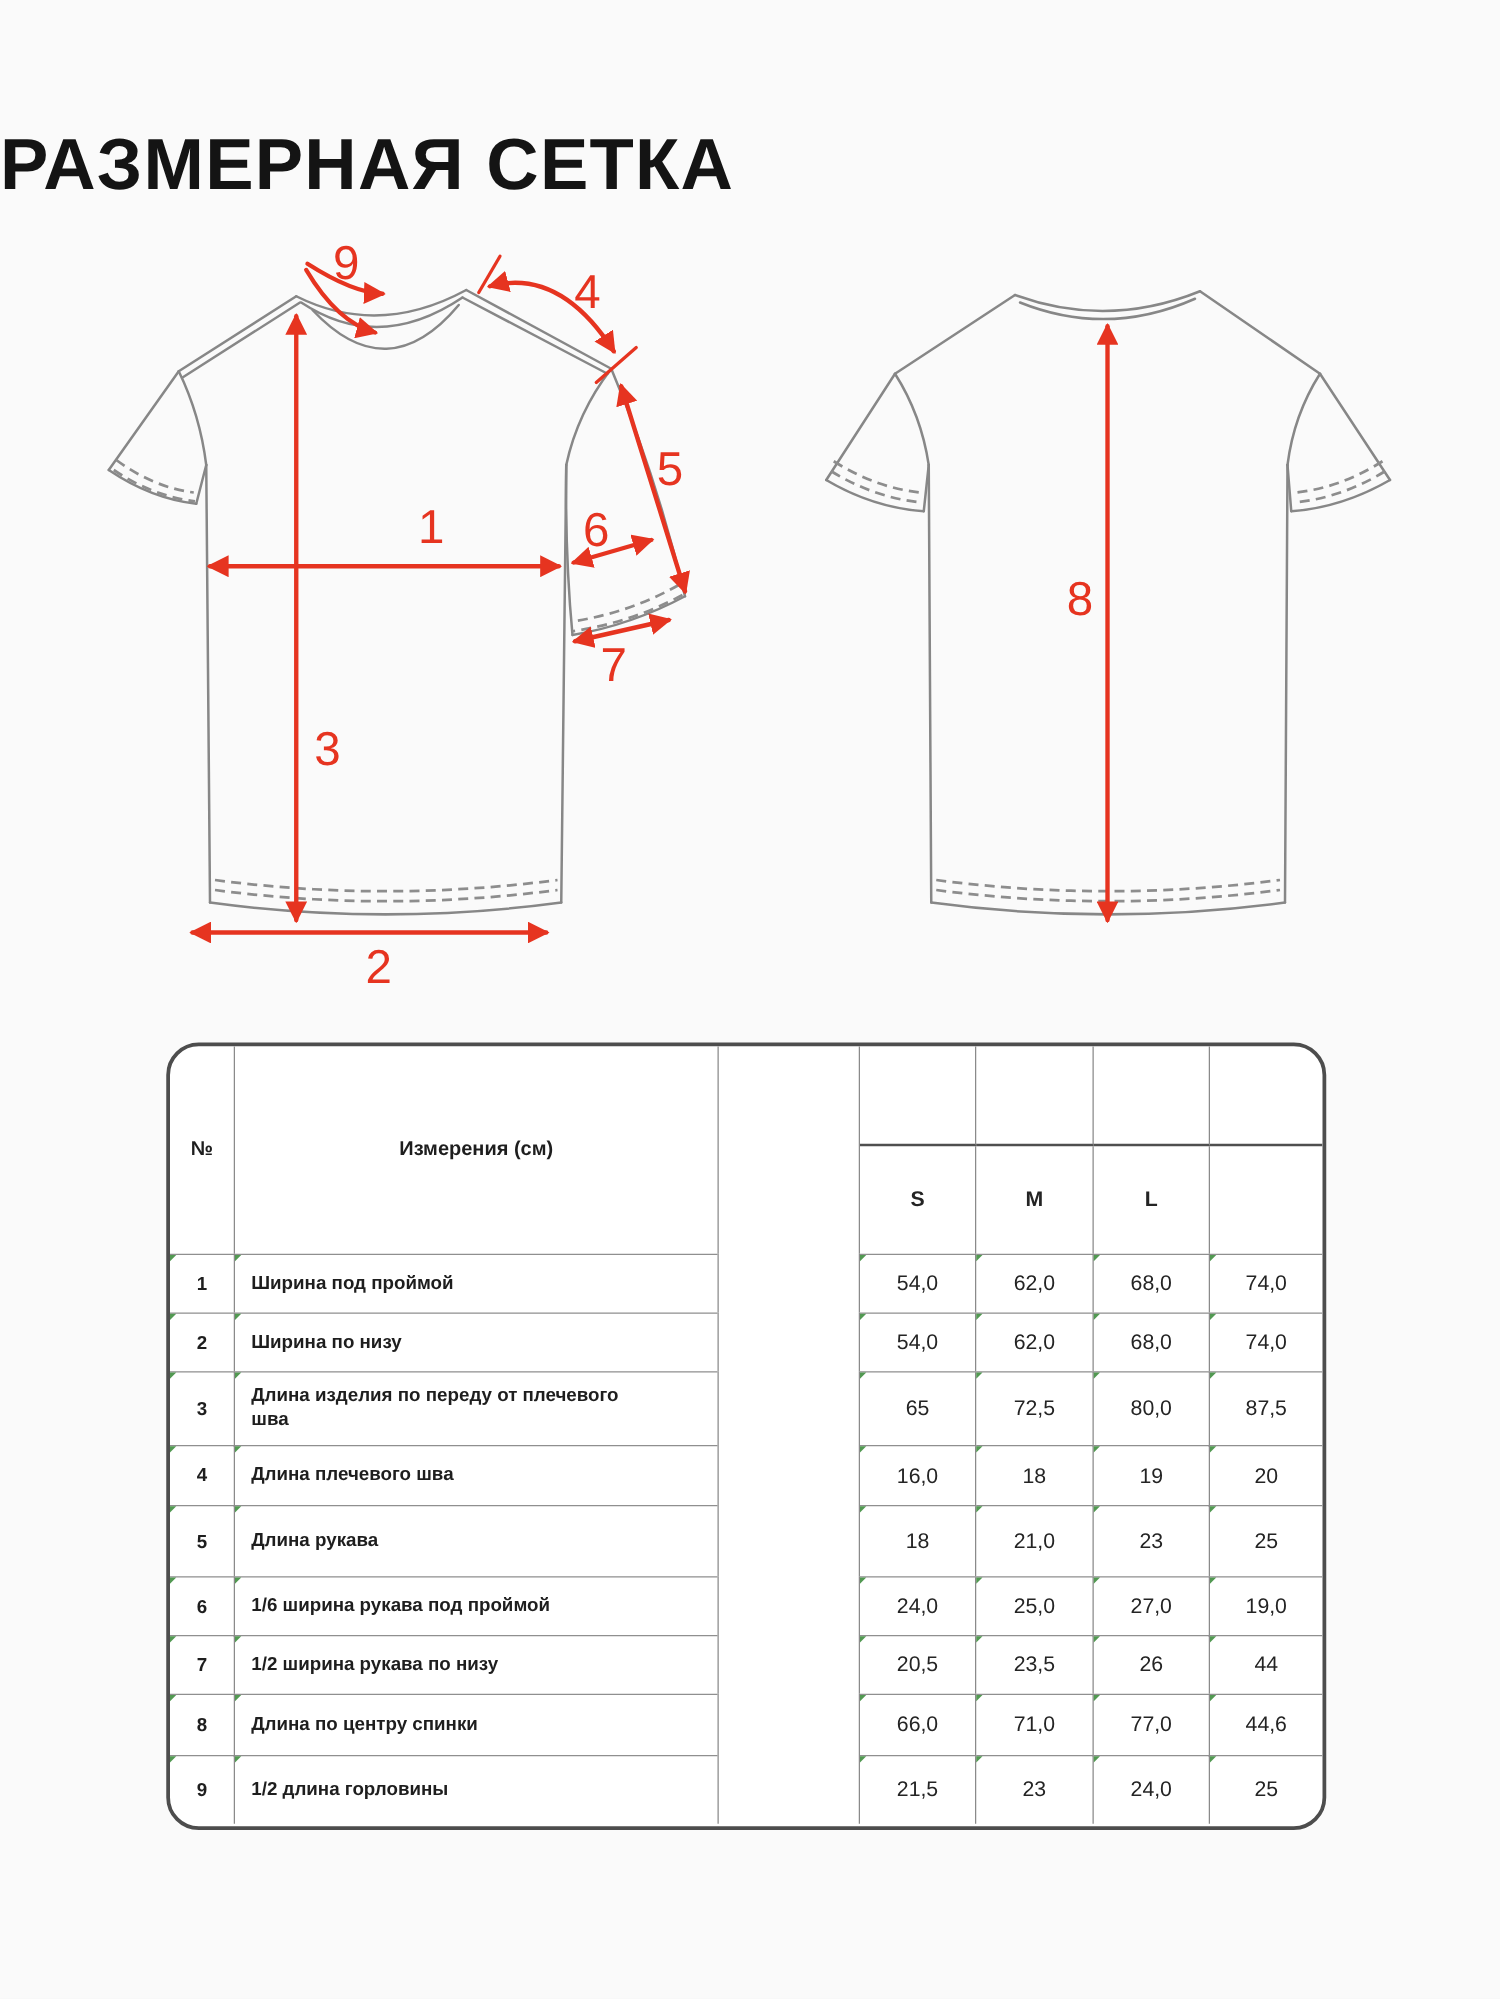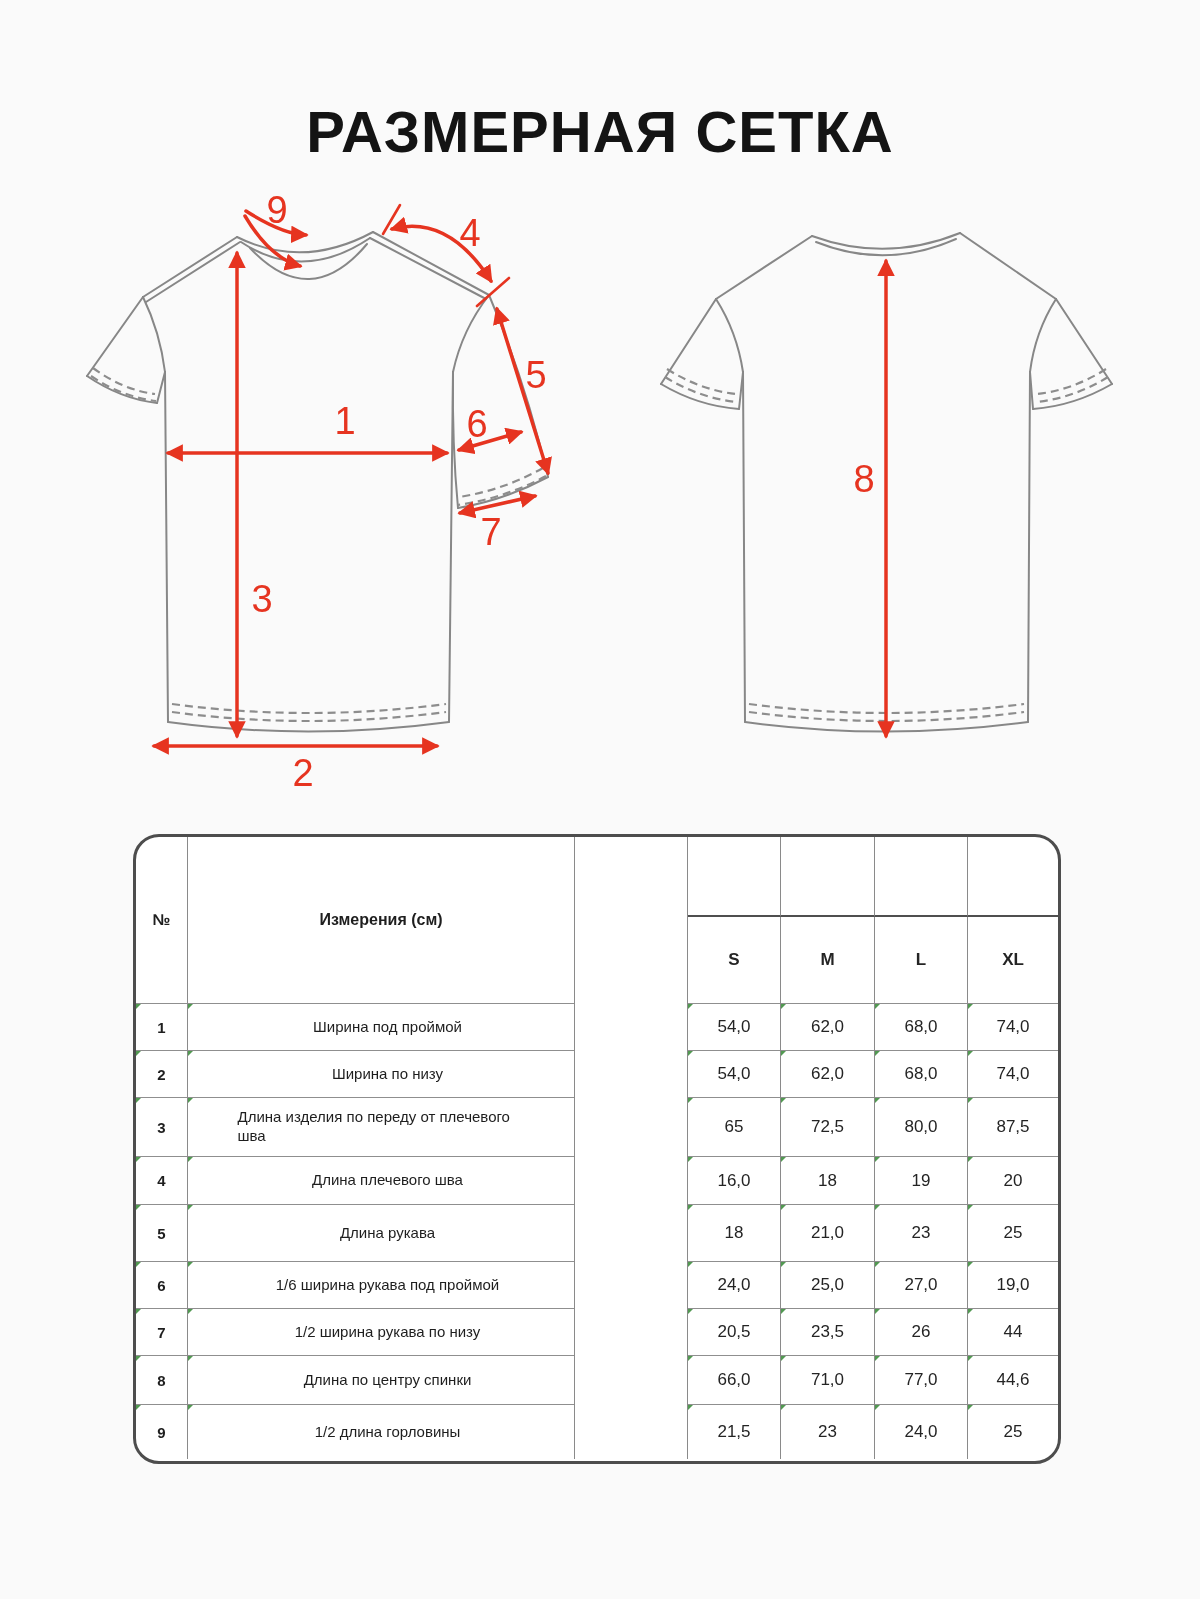--- a/index.html
+++ b/index.html
@@ -8,21 +8,21 @@
     position:relative;
     width:1200px;height:1599px;
     background:#fafafa;
     font-family:"Liberation Sans",sans-serif;
     overflow:hidden;
     margin:0 auto;
   }
   
   #title{
     position:absolute;left:0;top:98px;width:1200px;
-    text-align:center;
+    text-align:left;
     font-size:58px;font-weight:700;color:#141414;
     letter-spacing:1px;
   }
   
   #diagram{position:absolute;left:0;top:170px;width:1200px;height:640px;}
   .outline{stroke:#878787;stroke-width:2;fill:none;stroke-linecap:round;stroke-linejoin:round;}
   .stitch{stroke:#8d8d8d;stroke-width:2.2;fill:none;stroke-dasharray:8 5;stroke-linecap:butt;}
   .arrow{stroke:#e63420;stroke-width:3.5;fill:none;stroke-linecap:round;}
   .tick{stroke:#e63420;stroke-width:2.6;fill:none;stroke-linecap:round;}
   .mark{font-family:"Liberation Sans",sans-serif;font-size:38px;fill:#e63420;text-anchor:middle;}
@@ -36,21 +36,21 @@
     overflow:hidden;
   }
   #size-table *{box-sizing:border-box;}
   .t-head,.t-row{display:flex;width:100%;}
   .c{
     position:relative;
     display:flex;align-items:center;justify-content:center;
     color:#1e1e1e;
   }
   .c.no{width:52px;border-right:1px solid #8a8a8a;font-weight:700;font-size:15px;}
-  .c.label{width:386px;justify-content:center;padding-left:13px;font-weight:400;font-size:15px;line-height:1.25;}
+  .c.label{width:386px;justify-content:flex-start;padding-left:13px;font-weight:700;font-size:15px;line-height:1.25;}
   .c.label .lbl{max-width:300px;}
   .c.sp{width:114px;border-left:1px solid #8a8a8a;border-right:1px solid #8a8a8a;}
   .c.v{width:93px;font-size:17px;color:#242424;}
   .c.v.m{width:94px;}
   .c.v.xl{width:90px;}
   .c.bR{border-right:1px solid #8a8a8a;}
   
   .t-head{height:166px;}
   .t-head .hd{font-weight:700;font-size:16px;}
   .sizes{display:flex;flex-direction:column;width:370px;}
@@ -183,21 +183,20 @@
         <div class="sz-top">
           <div class="c v bR"></div>
           <div class="c v m bR"></div>
           <div class="c v bR"></div>
           <div class="c v xl"></div>
         </div>
         <div class="sz-bot">
           <div class="c v bR">S</div>
           <div class="c v m bR">M</div>
           <div class="c v bR">L</div>
-          <div class="c v xl">XL</div>
         </div>
       </div>
     </div>
 
     <div class="t-row" style="height:47px">
       <div class="c no">1</div>
       <div class="c label">
           <span class="lbl">Ширина под проймой</span>
         </div>
       <div class="c sp"></div>

